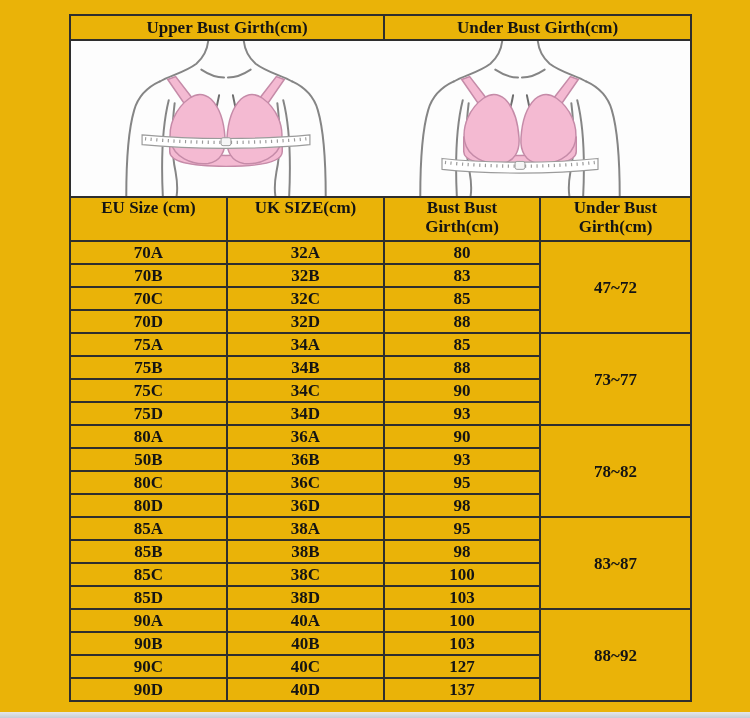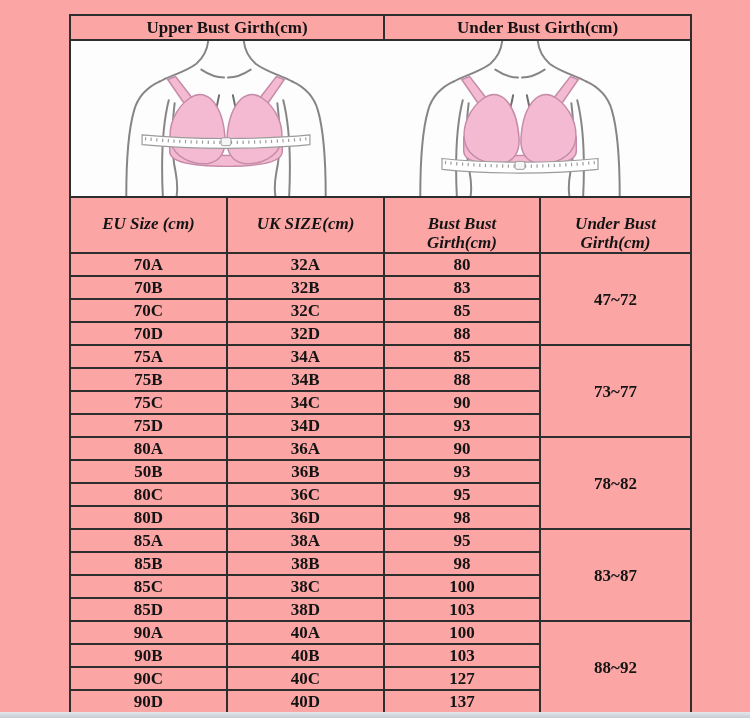--- a/index.html
+++ b/index.html
@@ -3,21 +3,21 @@
 <meta charset="utf-8">
 <style>
   * { margin:0; padding:0; box-sizing:border-box; }
   html,body { width:750px; height:718px; }
   body {
     position:relative;
     background:#fdfdfd;
     font-family:"Liberation Serif", serif;
     overflow:hidden;
   }
-  .sheet { position:absolute; inset:0; background:#fca5a5; }
+  .sheet { position:absolute; inset:0; background:#eab308; }
 
   table.size-chart {
     position:absolute; left:69px; top:14px; width:621px;
     border-collapse:collapse; table-layout:fixed;
   }
   table.size-chart td, table.size-chart th {
     border:2px solid #2e2e2e;
     text-align:center;
     color:#141414;
     font-weight:bold;
@@ -25,21 +25,21 @@
     padding:0;
     overflow:hidden;
   }
   tr.top-header-row td { height:25px; line-height:23px; }
   tr.figures-row td { height:157px; background:#fdfdfd; }
   .figs-wrap {
     display:flex; justify-content:flex-start; align-items:flex-end;
     padding-left:40px; gap:64px; height:155px;
   }
   .figs-wrap svg { display:block; }
-  tr.col-header-row th { height:44px; vertical-align:top; padding-top:16px; line-height:19px;font-style:italic; }
+  tr.col-header-row th { height:44px; vertical-align:top; padding-top:0; line-height:19px; }
   tr.data-row { height:14px; }
   tr.data-row td { line-height:21px; }
   td.range-cell { vertical-align:middle; }
 
   .bottom-strip {
     position:absolute; left:0; top:712px; width:750px; height:6px;
     background:linear-gradient(#e4e7ea, #c7ccd4);
   }
 </style>
 </head>

